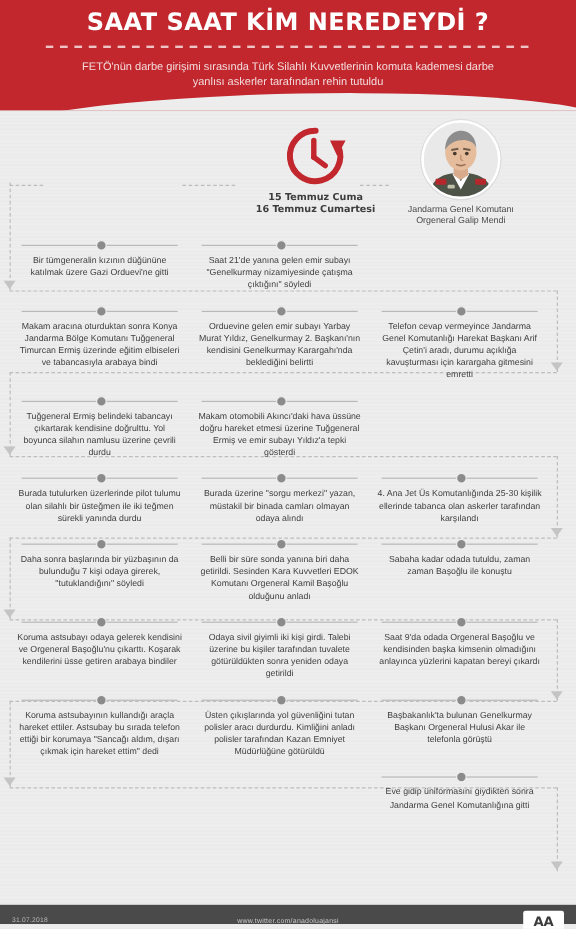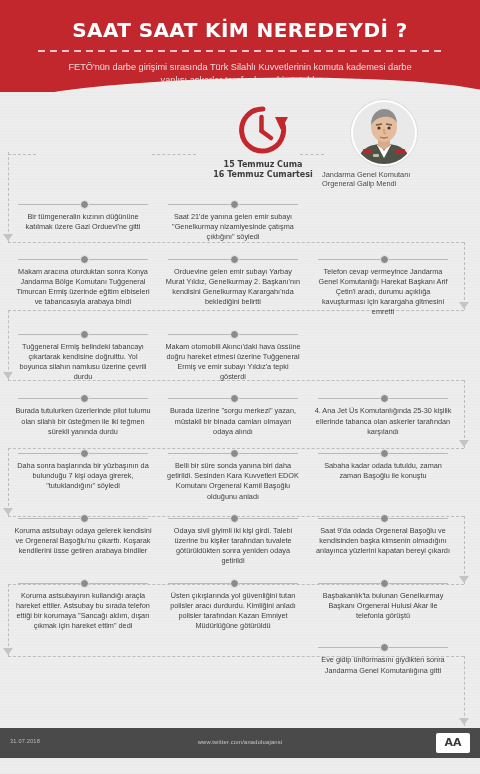--- a/index.html
+++ b/index.html
@@ -21,21 +21,20 @@
     background:
       repeating-linear-gradient(0deg, rgba(0,0,0,0.012) 0px, rgba(0,0,0,0.012) 1px, transparent 1px, transparent 3px),
       #ededed;
   }
 
   
   .header {
     position: relative;
     background: #c1272d;
     height: 92px;
-    padding-top: 12px;
     box-sizing: border-box;
     overflow: hidden;
   }
   .header-title {
     color: #ffffff;
     font-size: 20px;
     font-weight: bold;
     letter-spacing: 0.4px;
     text-align: center;
     margin: 6px 0 0 0;
@@ -89,21 +88,21 @@
     font-weight: bold;
     color: #3d3d3d;
     line-height: 10px;
     font-family: "DejaVu Sans", sans-serif;
   }
   .person-wrap {
     position: absolute;
     left: 322px;
     top: 8px;
     width: 124px;
-    text-align: left;
+    text-align: center;
   }
   .avatar {
     width: 62px;
     height: 62px;
     border-radius: 50%;
     margin: 0 auto;
     background: #ffffff;
     border: 2px solid #ffffff;
     box-shadow: 0 0 0 1px #dcdcdc;
     overflow: hidden;
@@ -179,23 +178,23 @@
     width: 0; height: 0;
     border-left: 5px solid transparent;
     border-right: 5px solid transparent;
     border-top: 7px solid #c4c4c4;
   }
 
   
   .footer {
     position: absolute;
     left: 0;
-    bottom: 16px;
+    bottom: 4px;
     width: 480px;
-    height: 30px;
+    height: 16px;
     background: #4a4a4a;
     margin-top: 41px;
   }
   .footer-date {
     position: absolute;
     left: 10px;
     top: 10px;
     font-size: 5.6px;
     color: #bdbdbd;
     letter-spacing: 0.2px;

